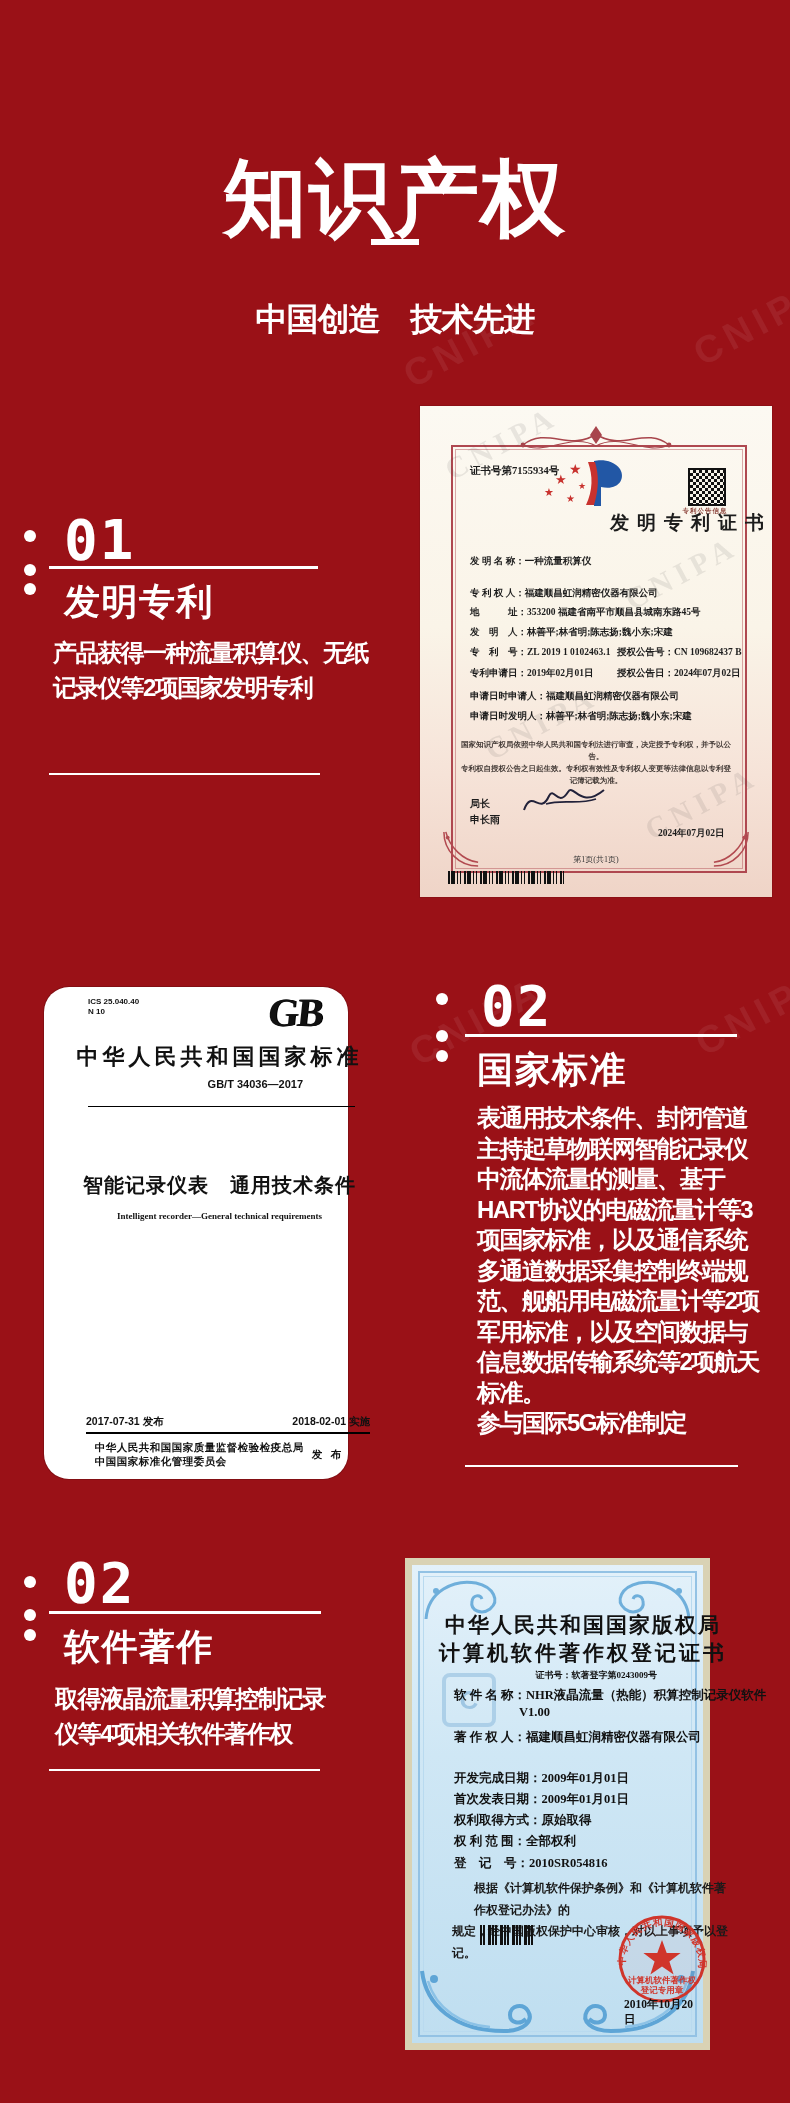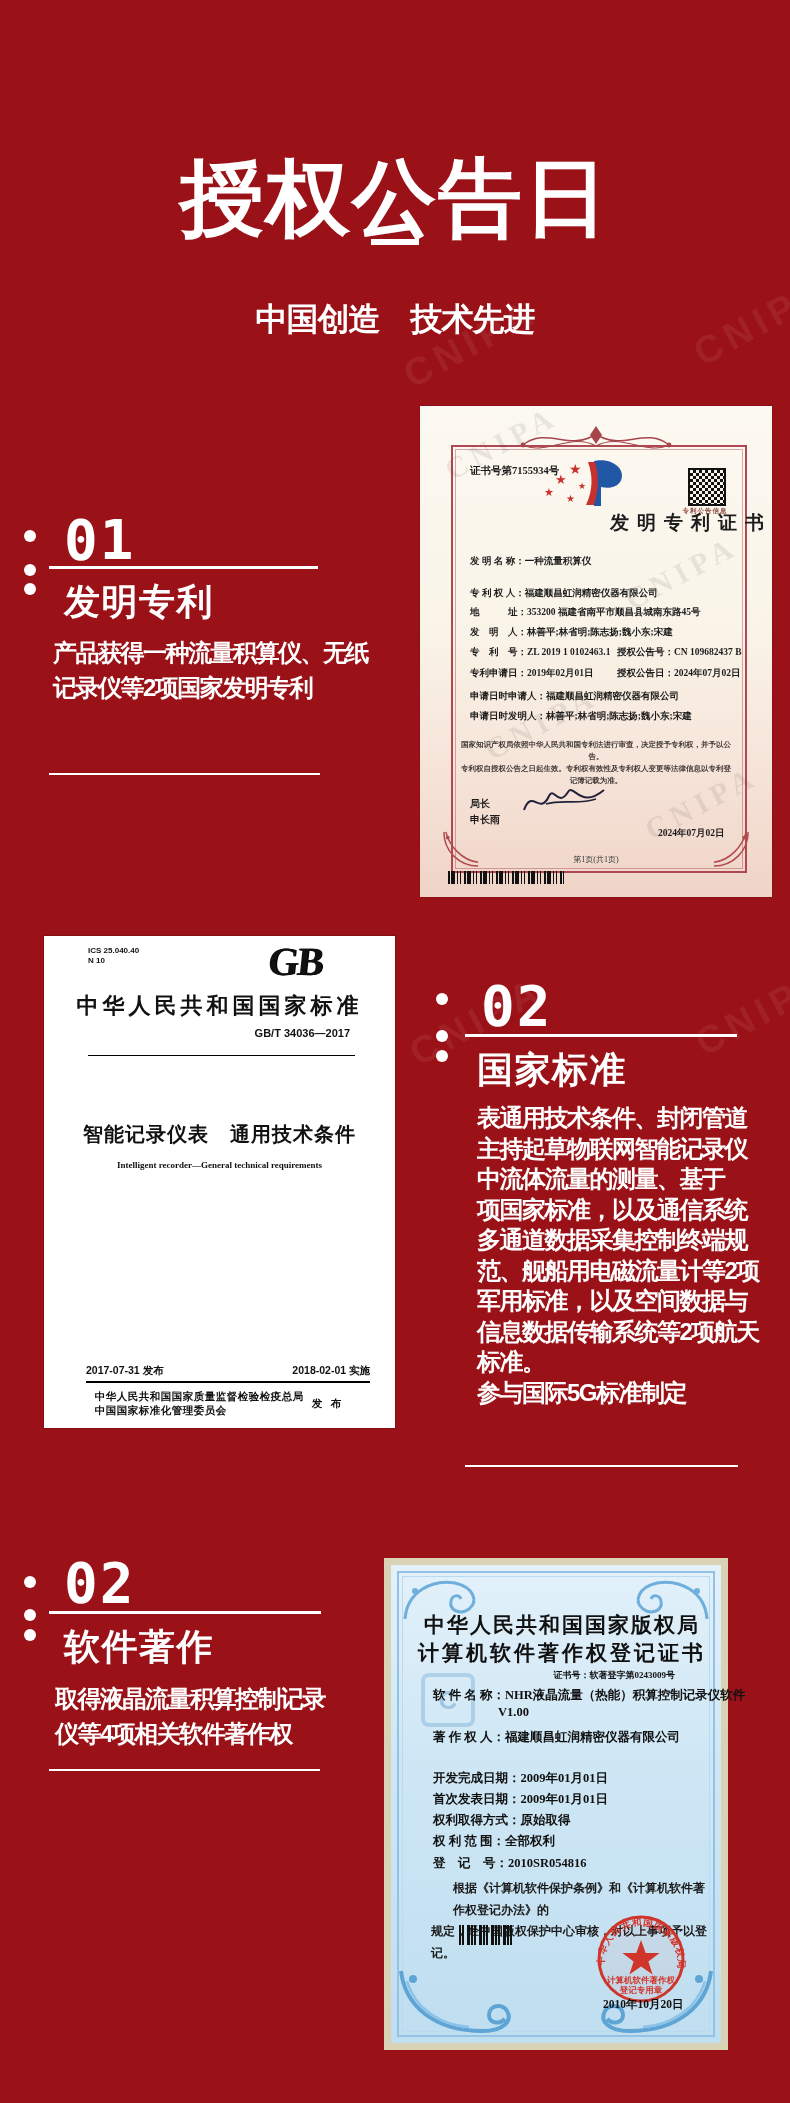--- a/index.html
+++ b/index.html
@@ -44,43 +44,43 @@
   .p-date{font-size:9.5px;font-weight:600;}
   .p-page{left:0;top:448px;width:352px;text-align:center;font-size:8px;color:#333;}
   .p-barcode{left:28px;top:465px;width:116px;height:13px;
      background:repeating-linear-gradient(90deg,#111 0 2px,transparent 2px 3px,#111 3px 7px,
      transparent 7px 9px,#111 9px 10px,transparent 10px 12px,#111 12px 13px,transparent 13px 16px);}
   .p-qr{left:268px;top:62px;width:34px;height:34px;border:2px solid #111;
         background:repeating-conic-gradient(#111 0% 25%,#f6f2e8 0% 50%) 0 0/6px 6px;}
   .p-qr-cap{left:252px;top:101px;width:66px;text-align:center;font-size:6.5px;color:#8a4038;
             font-weight:700;letter-spacing:1px;}
   
-  .gb-doc{left:44px;top:936px;width:351px;height:492px;background:#ffffff;
-          font-family:"Liberation Serif",serif;color:#111;box-shadow:0 0 0 1px rgba(0,0,0,0.15);}
+  .gb-doc{left:44px;top:987px;width:304px;height:492px;background:#ffffff;
+          font-family:"Liberation Serif",serif;color:#111;box-shadow:0 0 0 1px rgba(0,0,0,0.15);border-radius:25px;}
   .g-ics{left:44px;top:10px;font-size:8px;font-weight:700;line-height:10px;
          font-family:"Liberation Sans",sans-serif;}
   .g-logo{left:224px;top:2px;font-size:40px;font-weight:900;letter-spacing:-2px;
           transform:skewX(-6deg);text-shadow:1px 0 #000;}
   .g-title{left:0;top:55px;width:351px;text-align:center;font-size:22px;font-weight:800;
            letter-spacing:4px;}
   .g-stdno{right:45px;top:91px;font-size:11px;font-weight:700;
            font-family:"Liberation Sans",sans-serif;margin-left:45px;}
   .g-rule{left:44px;top:119px;width:267px;height:1px;background:#000;}
   .g-doctitle{left:0;top:185px;width:351px;text-align:center;font-size:20px;font-weight:800;
               font-family:"Liberation Sans",sans-serif;letter-spacing:1px;}
   .g-doctitle-en{left:0;top:224px;width:351px;text-align:center;font-size:9px;font-weight:700;}
   .g-pubrow{left:42px;top:428px;width:284px;display:flex;justify-content:space-between;
             font-size:10.5px;font-weight:700;font-family:"Liberation Sans",sans-serif;}
   .g-botline{left:42px;top:445px;width:284px;height:2px;background:#000;}
   .g-issuer{left:0;top:454px;width:351px;display:flex;justify-content:center;
             align-items:center;gap:8px;}
   .g-issuer-lines{font-size:10.5px;font-weight:700;line-height:14px;letter-spacing:0.5px;}
   .g-pub{font-size:10.5px;font-weight:700;letter-spacing:3px;}
   
-  .s-cert{left:384px;top:1558px;width:344px;height:492px;
+  .s-cert{left:405px;top:1558px;width:305px;height:492px;
           background:linear-gradient(180deg,#E3F1FA 0%,#CFE7F5 40%,#BFDEF0 100%);
           border:7px solid #D9D2B4;box-sizing:border-box;
           font-family:"Liberation Serif",serif;color:#111;}
   .s-frame{position:absolute;inset:6px;border:2px solid #93C2E4;}
   .s-frame::after{content:"";position:absolute;inset:3px;border:1px solid #B9DAEF;}
   .s-title1{left:0;top:46px;width:342px;text-align:center;font-size:21px;font-weight:800;
             letter-spacing:2px;}
   .s-title2{left:0;top:74px;width:342px;text-align:center;font-size:21px;font-weight:800;
             letter-spacing:3px;}
   .s-certno{right:46px;top:104px;font-size:9px;font-weight:700;}
@@ -94,21 +94,21 @@
      background:repeating-linear-gradient(90deg,#111 0 2px,transparent 2px 3px,#111 3px 5px,
      transparent 5px 8px,#111 8px 11px,transparent 11px 12px);}
   .s-date{left:212px;top:432px;font-size:11.5px;font-weight:700;}
   svg{display:block;}
 </style>
 </head>
 <body>
 
 <div class="page">
 
-  <h1 class="abs main-title">授权公告日</h1>
+  <h1 class="abs main-title">知识产权</h1>
   <div class="abs title-dash"></div>
   <div class="abs subtitle">中国创造　技术先进</div>
 
   <span class="abs wm" style="left:398px;top:322px;">CNIPA</span>
   <span class="abs wm" style="left:688px;top:300px;">CNIPA</span>
   <span class="abs wm" style="left:404px;top:1000px;">CNIPA</span>
   <span class="abs wm" style="left:690px;top:990px;">CNIPA</span>
 
   <div class="abs dot" style="left:24px;top:530px;"></div>
   <div class="abs dot" style="left:24px;top:564px;"></div>
@@ -239,20 +239,21 @@
   <div class="abs dot" style="left:436px;top:993px;"></div>
   <div class="abs dot" style="left:436px;top:1030px;"></div>
   <div class="abs dot" style="left:436px;top:1050px;"></div>
   <div class="abs sec-num" style="left:481px;top:978px;">02</div>
   <div class="abs num-line" style="left:465px;top:1034px;width:272px;"></div>
   <div class="abs sec-head" style="left:477px;top:1052px;">国家标准</div>
   <div class="abs sec-body sec-body-tight" style="left:477px;top:1103px;">
     <div>表通用技术条件、封闭管道</div>
     <div>主持起草物联网智能记录仪</div>
     <div>中流体流量的测量、基于</div>
+    <div>HART协议的电磁流量计等3</div>
     <div>项国家标准，以及通信系统</div>
     <div>多通道数据采集控制终端规</div>
     <div>范、舰船用电磁流量计等2项</div>
     <div>军用标准，以及空间数据与</div>
     <div>信息数据传输系统等2项航天</div>
     <div>标准。</div>
     <div>参与国际5G标准制定</div>
   </div>
   <div class="abs divider" style="left:465px;top:1465px;width:273px;"></div>
 

